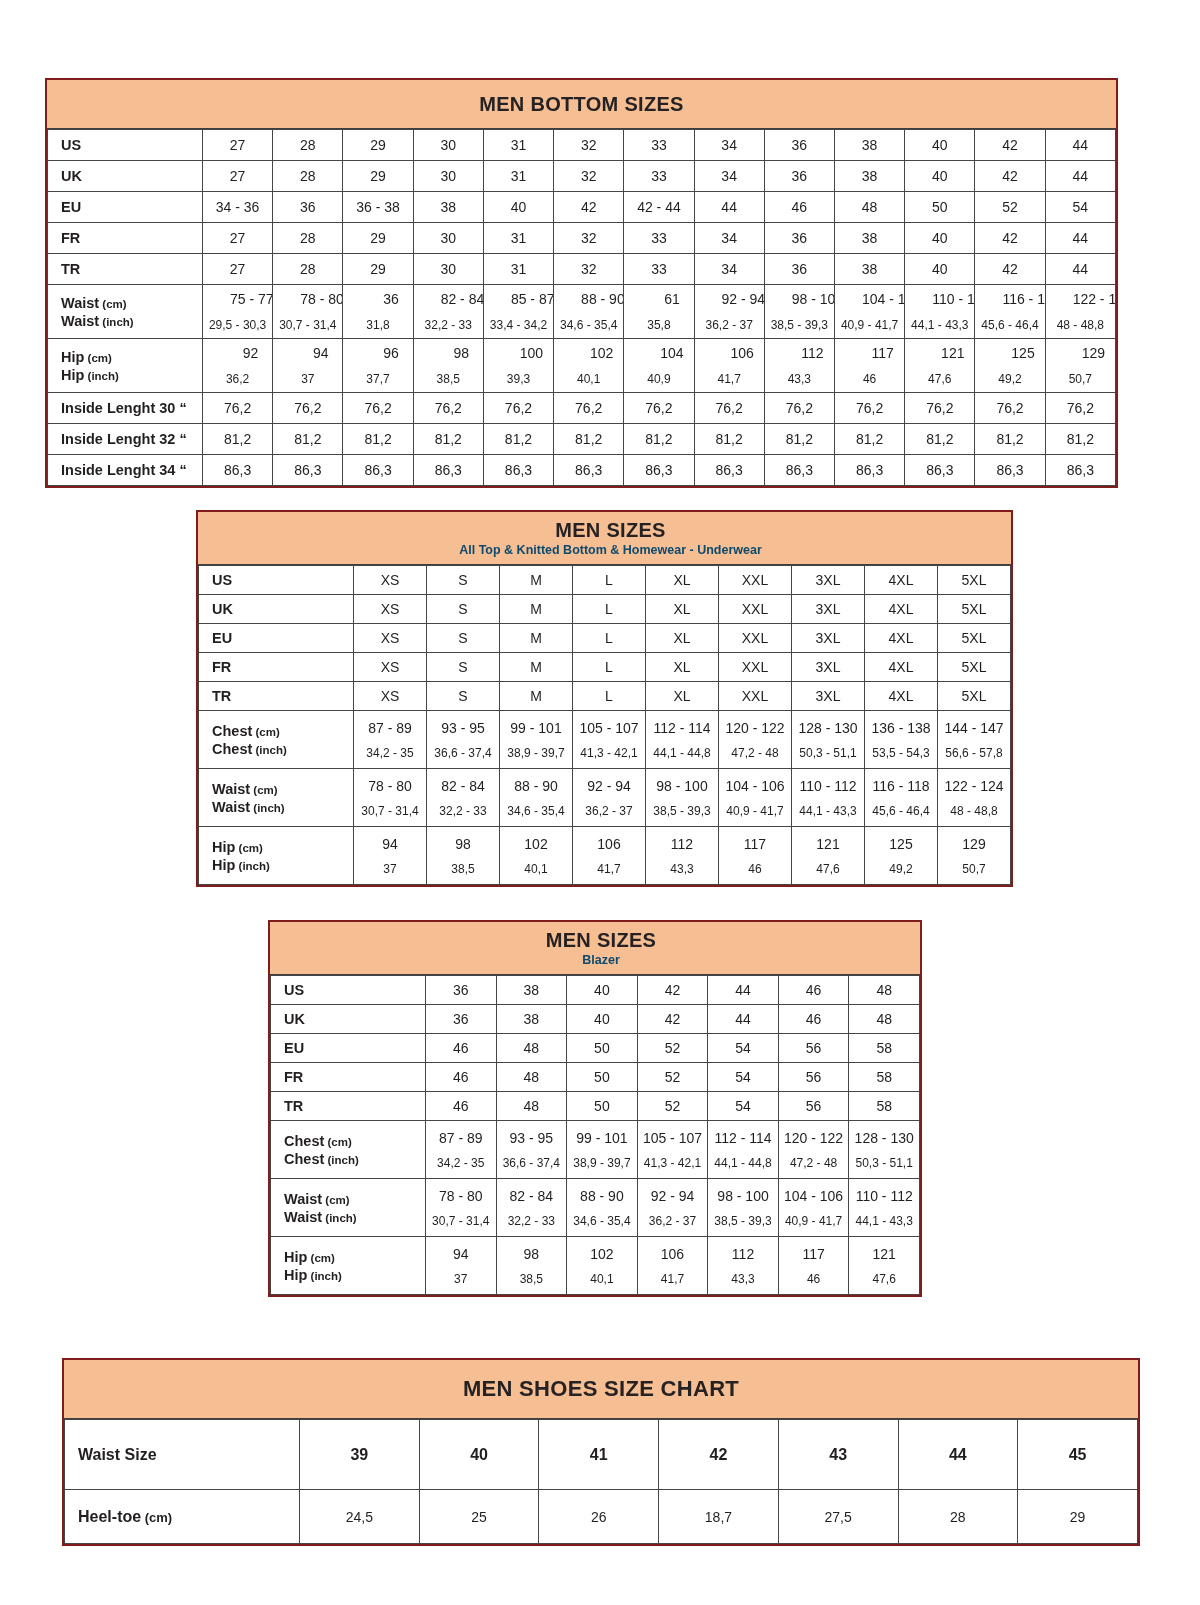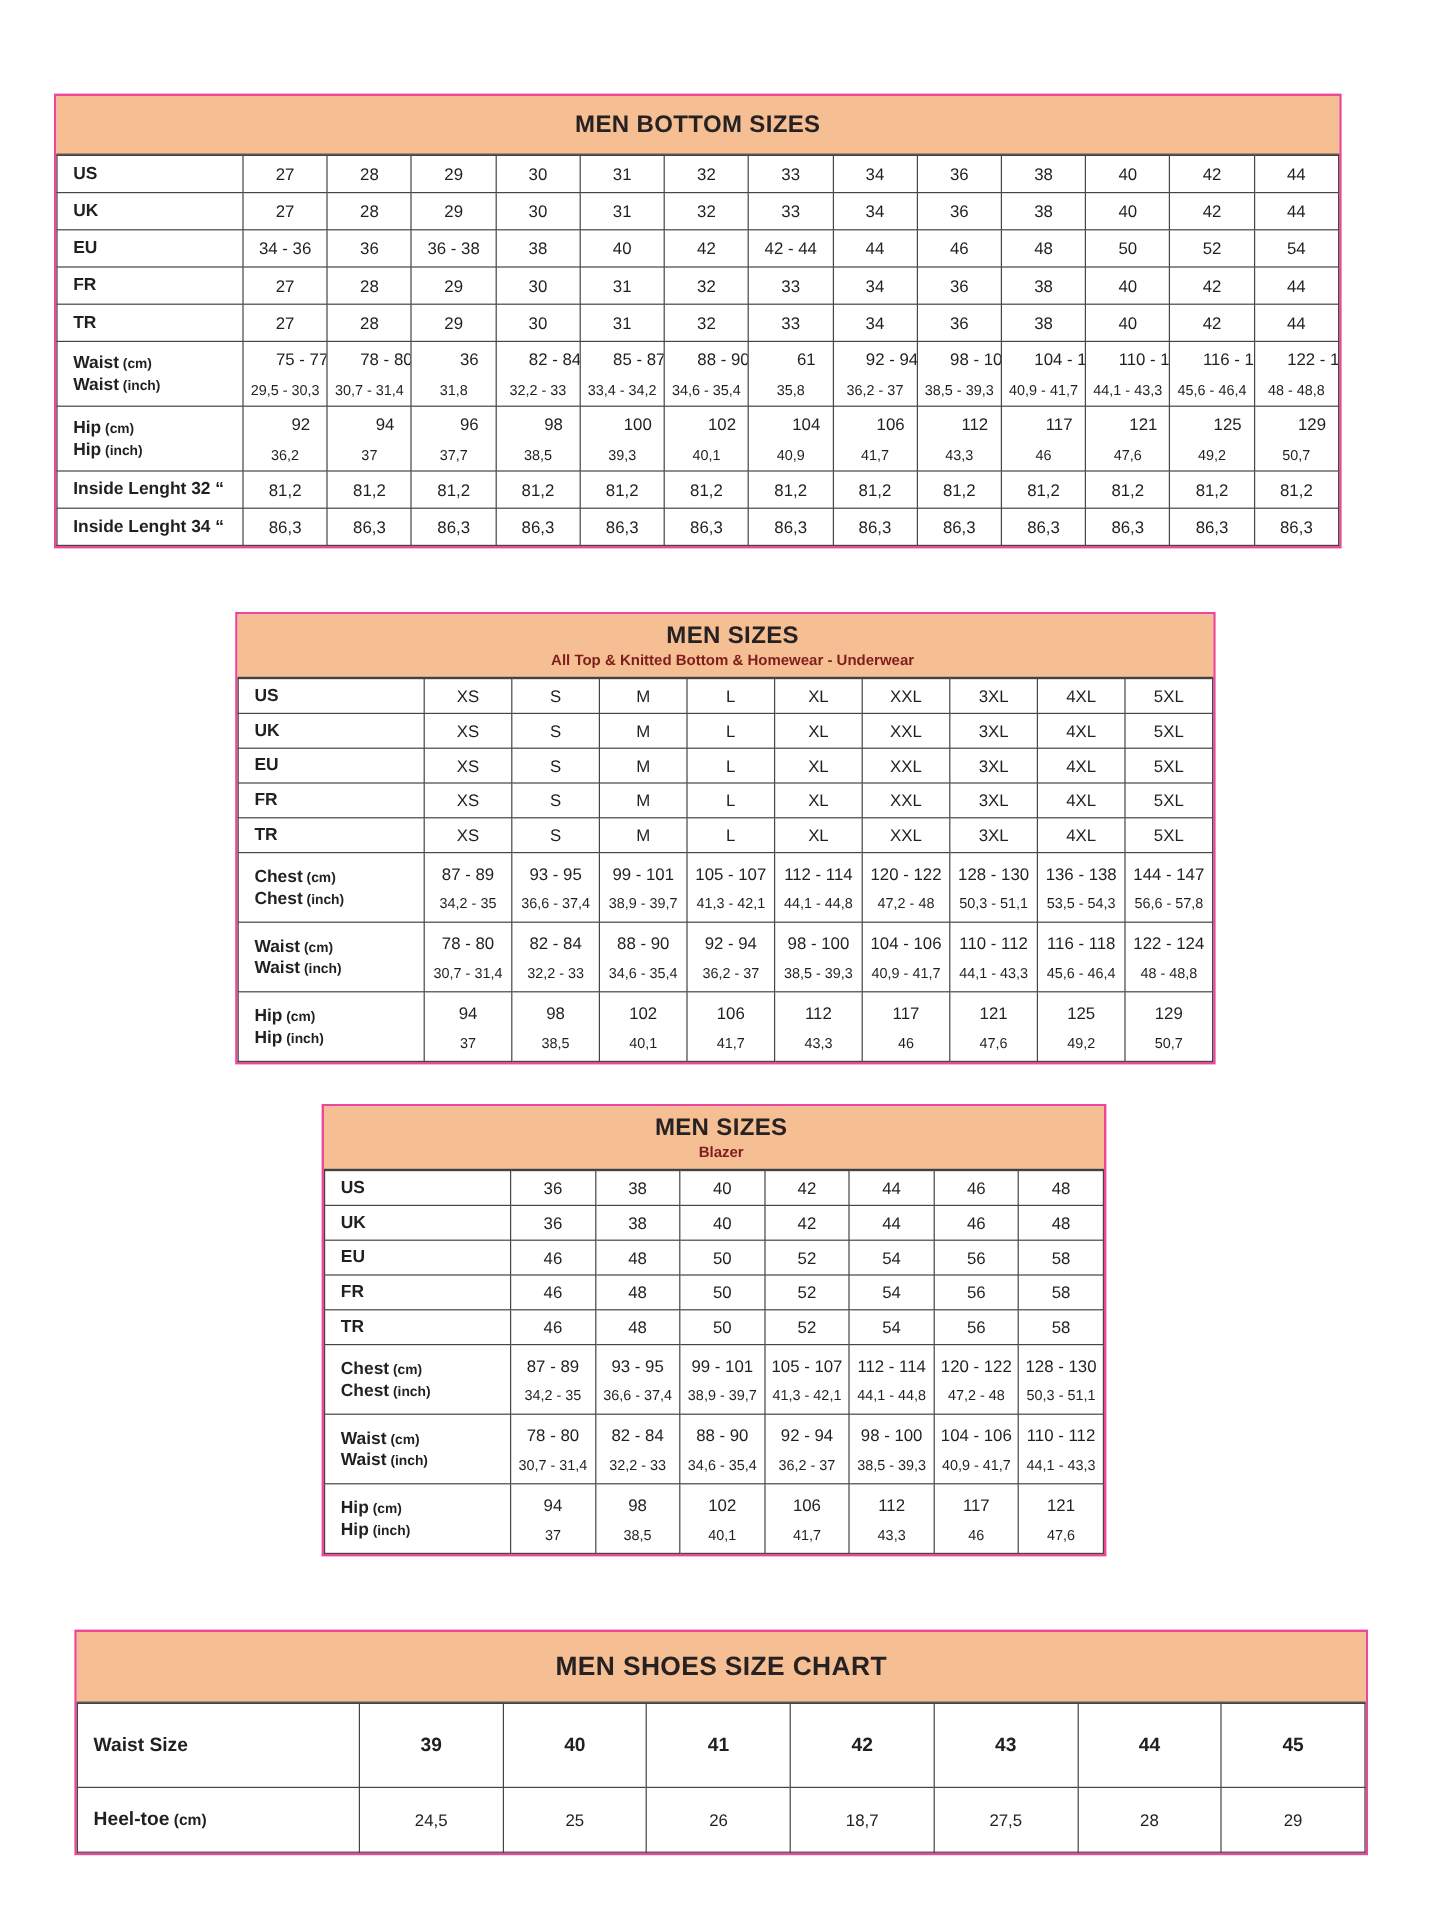--- a/index.html
+++ b/index.html
@@ -4,40 +4,40 @@
 <style>
   html,body { margin:0; padding:0; background:#ffffff; }
   body {
     width:1200px; height:1605px; position:relative;
     font-family:"Liberation Sans","DejaVu Sans",sans-serif;
     color:#231f20;
     -webkit-font-smoothing:antialiased;
   }
   .tbl {
     position:absolute;
-    border:2px solid #ec4899;
+    border:2px solid #7f1d1d;
     background:#ffffff;
     box-sizing:border-box;
   }
   #t1 { left:45px;  top:78px;   width:1073px; }
   #t2 { left:196px; top:510px;  width:817px;  }
   #t3 { left:268px; top:920px;  width:654px;  }
   #t4 { left:62px;  top:1358px; width:1078px; }
 
   .hd {
     background:#f6be93;
     border-bottom:1.5px solid #3f3f3f;
     display:flex; flex-direction:column; align-items:center; justify-content:center;
     height:48px; text-align:center;
   }
   #t2 .hd, #t3 .hd { height:52px;padding-left:12px; }
   #t4 .hd { height:58px;text-align:center; }
   .title { font-size:20px; font-weight:700; letter-spacing:0.3px; color:#262223; }
   #t4 .title { font-size:22px; }
-  .sub { font-size:12.5px; font-weight:700; margin-top:1px; color:#7f1d1d; }
+  .sub { font-size:12.5px; font-weight:700; margin-top:1px; color:#0c4a6e; }
 
   table { width:100%; border-collapse:collapse; table-layout:fixed; }
   col.lab { width:155px; }
   #t4 col.lab { width:235px; }
 
   td {
     border:1px solid #454545;
     text-align:center; vertical-align:middle;
     white-space:nowrap; overflow:hidden;
     padding:0 1px; box-sizing:border-box;
@@ -293,20 +293,38 @@
               <div class="v-top">125</div>
               <div class="v-bot">49,2</div>
             </td>
             <td>
               <div class="v-top">129</div>
               <div class="v-bot">50,7</div>
             </td>
           </tr>
           <tr class="single">
             <td class="label">
+              <div><span class="lbl-main">Inside Lenght 30 “</span></div>
+            </td>
+            <td class="v-single">76,2</td>
+            <td class="v-single">76,2</td>
+            <td class="v-single">76,2</td>
+            <td class="v-single">76,2</td>
+            <td class="v-single">76,2</td>
+            <td class="v-single">76,2</td>
+            <td class="v-single">76,2</td>
+            <td class="v-single">76,2</td>
+            <td class="v-single">76,2</td>
+            <td class="v-single">76,2</td>
+            <td class="v-single">76,2</td>
+            <td class="v-single">76,2</td>
+            <td class="v-single">76,2</td>
+          </tr>
+          <tr class="single">
+            <td class="label">
               <div><span class="lbl-main">Inside Lenght 32 “</span></div>
             </td>
             <td class="v-single">81,2</td>
             <td class="v-single">81,2</td>
             <td class="v-single">81,2</td>
             <td class="v-single">81,2</td>
             <td class="v-single">81,2</td>
             <td class="v-single">81,2</td>
             <td class="v-single">81,2</td>
             <td class="v-single">81,2</td>

